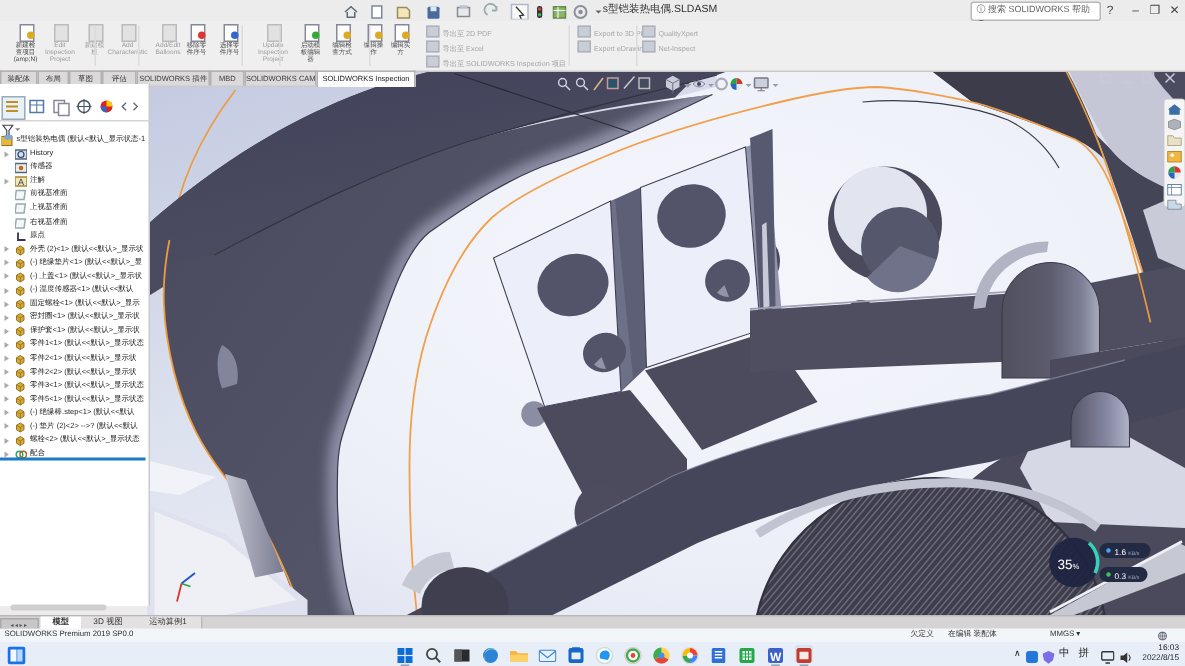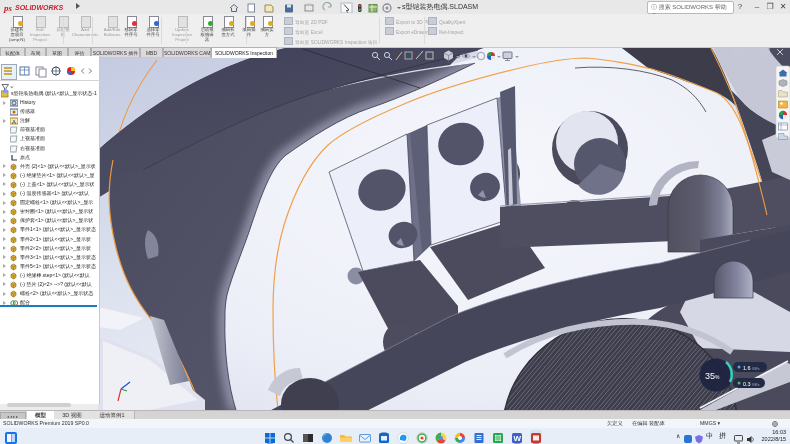--- a/index.html
+++ b/index.html
@@ -325,27 +325,20 @@
 <g stroke="#c9cad6" stroke-width="1" fill="none">
 <rect x="734" y="50" width="6" height="5"></rect>
 <path d="M 749,55 l 5,0"></path>
 <rect x="762" y="50" width="5" height="5"></rect>
           <path d="M 764,48 l 5,0 l 0,5"></path>
 <path d="M 777,49 l 6,6 M 783,49 l -6,6"></path>
 </g>
 </g>
 </svg>
 
-<div class="abs" id="titlebar">
-<svg class="abs" id="swlogo" viewBox="0 0 72 12">
-        <text x="1" y="9.5" font-size="9" font-style="italic" font-weight="bold" fill="#c8202c" font-family="Liberation Serif">ps</text>
-        <text x="12" y="9" font-size="7" font-style="italic" font-weight="bold" fill="#c8202c" font-family="Liberation Sans">SOLIDWORKS</text>
-      </svg>
-<div class="abs" style="left:76px;top:3px;width:0;height:0;border-top:3.5px solid transparent;border-bottom:3.5px solid transparent;border-left:4px solid #555;"></div>
-</div>
 <svg class="abs" style="left:225px;top:1.5px" width="190" height="11" viewBox="0 0 190 11">
 <path d="M 5,6 L 9,2.5 L 13,6 M 6.5,6 L 6.5,9.5 L 11.5,9.5 L 11.5,6" fill="none" stroke="#5a6a7a" stroke-width="1"></path>
 <rect x="23" y="2" width="6.5" height="8" fill="#fff" stroke="#7a8a9a"></rect>
 <path d="M 40,3 L 46,3 L 48,5 L 48,10 L 40,10 Z" fill="#f4e6b8" stroke="#9a8a5a"></path>
 <rect x="60" y="2.5" width="8" height="8" rx="1" fill="#4a6a9a"></rect>
       <rect x="62" y="2.5" width="4" height="3" fill="#dce6f0"></rect>
 <rect x="80" y="3" width="8" height="6" fill="#e8e8e8" stroke="#8a8a8a"></rect>
       <rect x="81.5" y="1.5" width="5" height="2" fill="#b8c4d0"></rect>
 <path d="M 100,8 A 4,4 0 1 1 106,5 M 106,5 L 106,2 M 106,5 L 103,5" fill="none" stroke="#9aa" stroke-width="1.2"></path>
 <rect x="116" y="1" width="11" height="10" fill="#f8f8f8" stroke="#b0b8c8"></rect>

